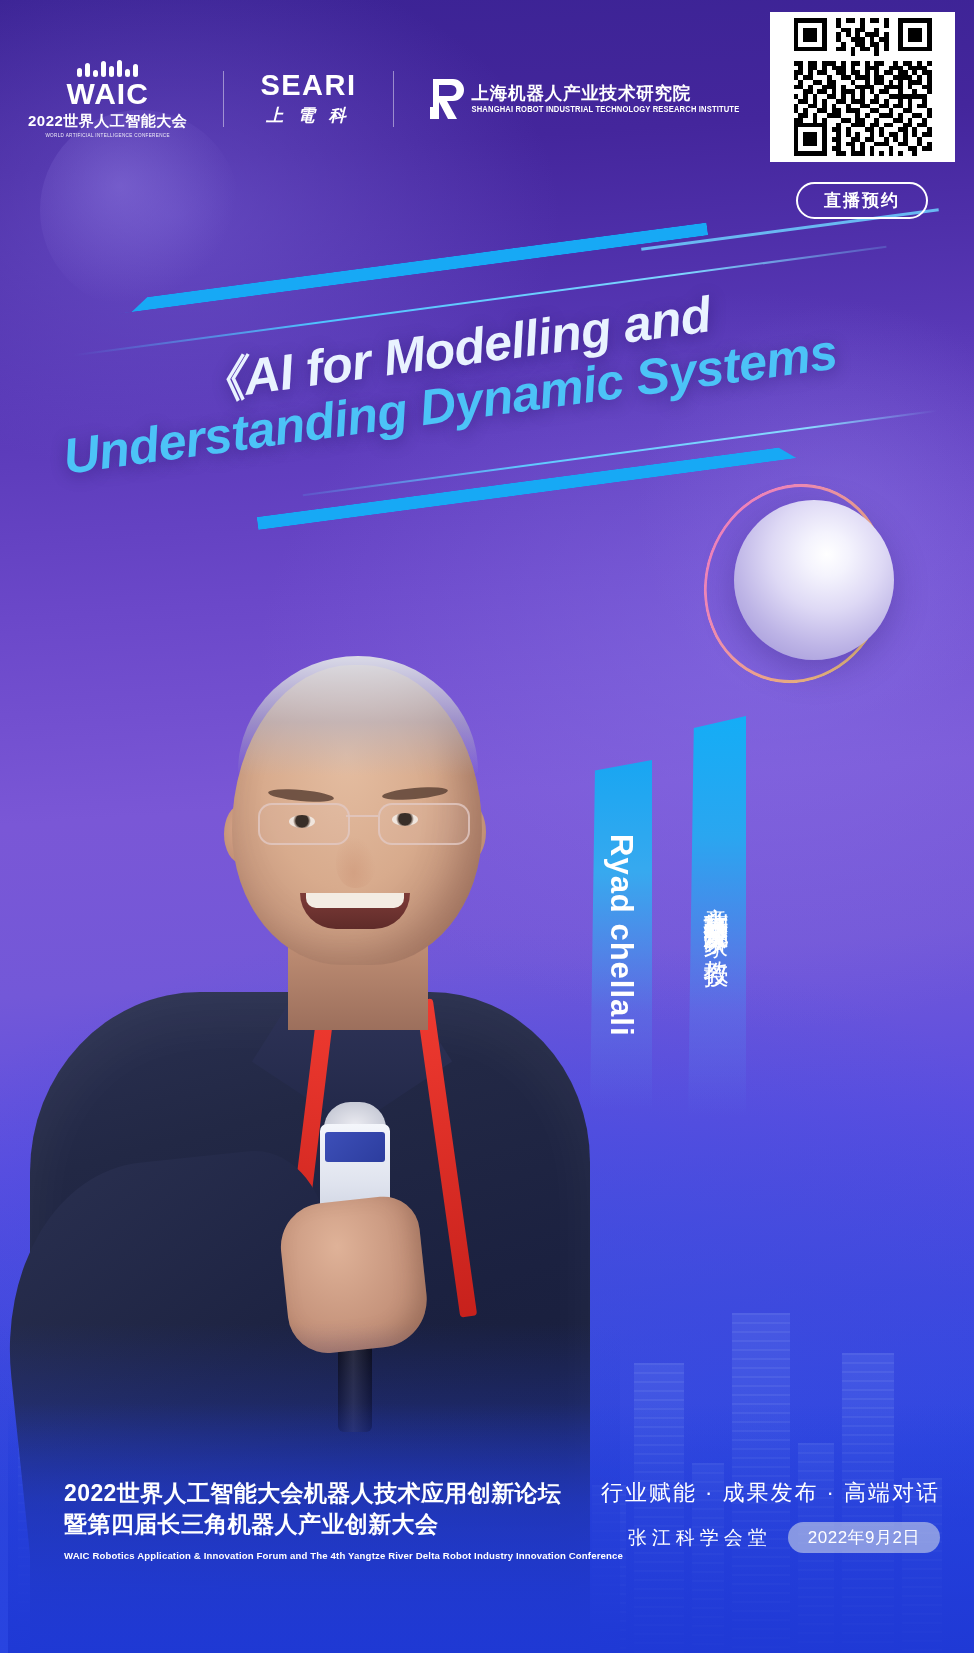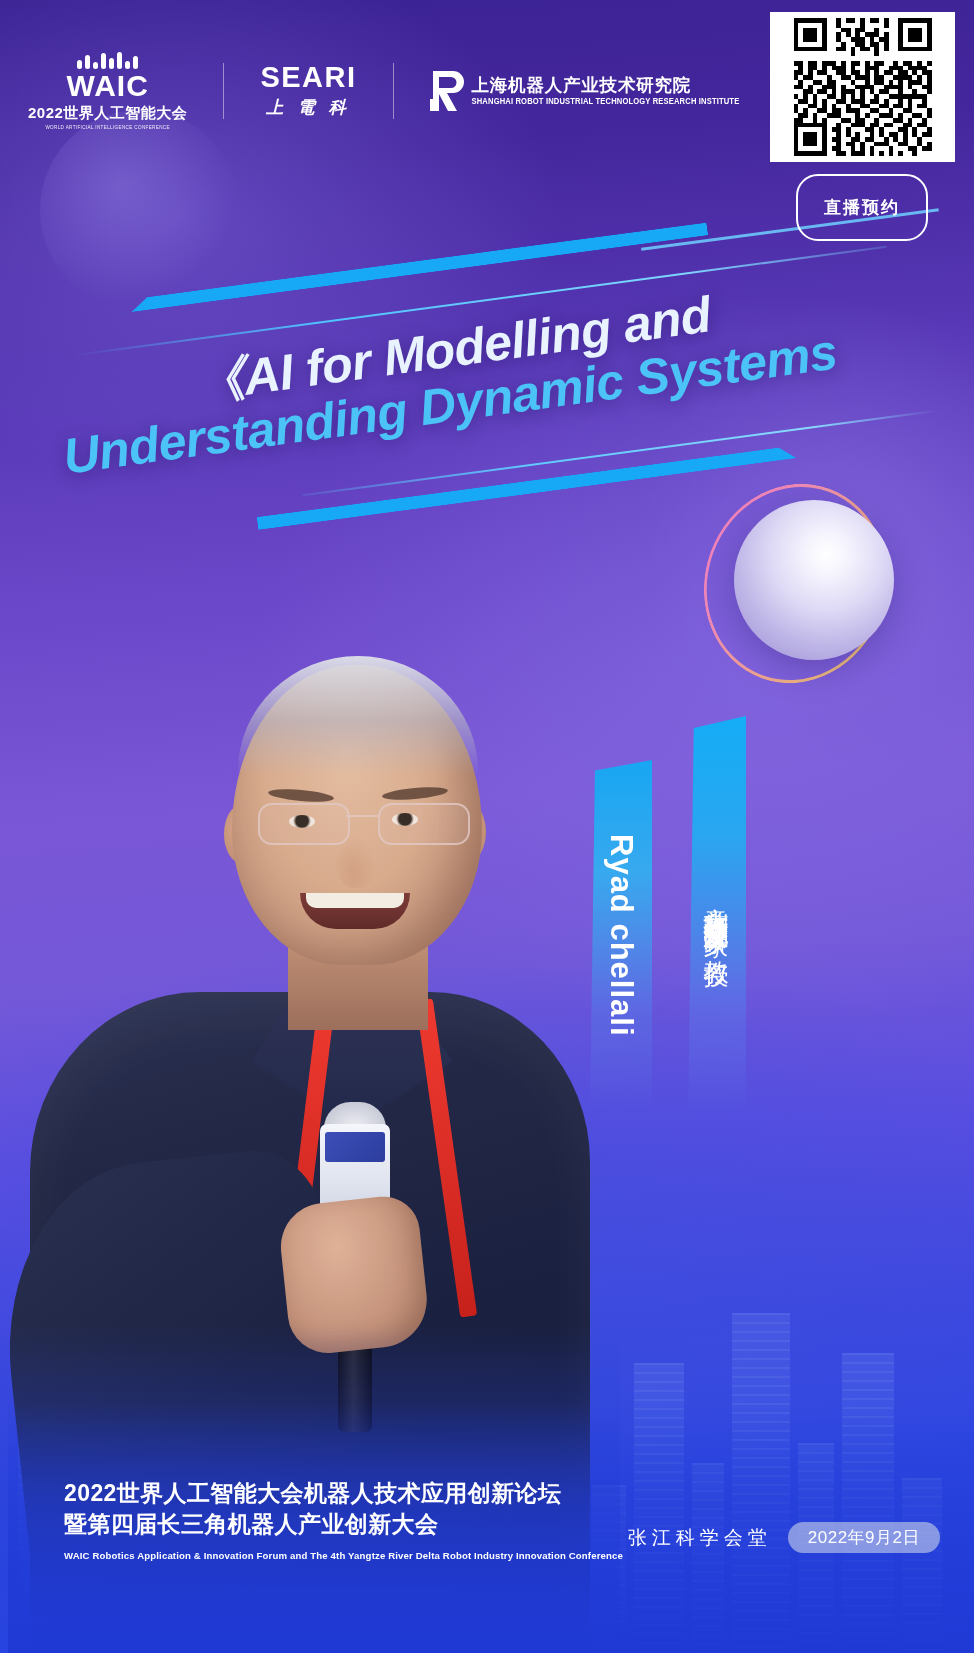--- a/index.html
+++ b/index.html
@@ -47,21 +47,21 @@
     transform:rotate(-7.6deg);}
   .bar-top2{left:640px;top:228px;width:300px;height:3px;background:#6fd0ff;transform:rotate(-7.6deg);opacity:.85;}
   .bar-bot{left:255px;top:480px;width:560px;height:13px;background:#17a9f5;
     transform:rotate(-7.6deg);clip-path:polygon(0 0,94% 0,97% 100%,100% 100%,100% 100%,0 100%);
     box-shadow:0 0 18px rgba(24,170,250,.55);}
   .line-bot{left:300px;top:452px;width:640px;height:2px;
     background:linear-gradient(90deg,rgba(80,200,255,.15),#5fc9ff 35%,#8ad9ff 80%,rgba(120,215,255,0));
     transform:rotate(-7.6deg);}
 
   
-  .logobar{position:absolute;left:28px;top:52px;display:flex;align-items:center;gap:18px;}
+  .logobar{position:absolute;left:28px;top:60px;display:flex;align-items:center;gap:18px;}
   .logo-unit{display:flex;align-items:center;}
   .vdiv{width:1px;height:56px;background:rgba(255,255,255,.45);margin:0 18px;}
 
   .waic{display:flex;flex-direction:column;align-items:center;color:#fff;}
   .waic-bars{display:flex;align-items:flex-end;gap:3px;height:17px;margin-bottom:3px;}
   .waic-bars i{display:block;width:5px;background:#fff;border-radius:2.5px;}
   .waic-word{font-size:30px;font-weight:700;letter-spacing:1px;line-height:.95;
     font-family:"Liberation Sans",sans-serif;}
   .waic-cn{font-size:15px;letter-spacing:.5px;margin-top:3px;font-weight:700;}
   .waic-en{font-size:4.6px;letter-spacing:.35px;opacity:.9;margin-top:2px;transform:scale(1,1.1);}
@@ -80,21 +80,21 @@
   .saia{display:flex;flex-direction:column;align-items:center;color:#fff;}
   .saia-word{font-size:27px;font-weight:400;letter-spacing:1px;line-height:1;}
   .saia-cn{font-size:7.4px;letter-spacing:.4px;margin-top:4px;}
   .saia-en{font-size:5.6px;letter-spacing:.2px;margin-top:2px;opacity:.92;}
 
   
   .qr-block{position:absolute;right:16px;top:12px;width:192px;display:flex;flex-direction:column;align-items:center;}
   .qr-frame{width:185px;height:150px;background:#fff;padding:6px;box-sizing:border-box;display:flex;
     align-items:center;justify-content:center;}
   .qr-canvas{width:100%;height:100%;}
-  .qr-pill{margin-top:12px;border:2px solid #fff;border-radius:22px;padding:20px 26px;color:#fff;
+  .qr-pill{margin-top:20px;border:2px solid #fff;border-radius:22px;padding:5px 26px;color:#fff;
     font-size:17px;font-weight:700;letter-spacing:2px;}
 
   
   .title{position:absolute;left:36px;top:320px;width:900px;transform:rotate(-7.8deg);
     font-family:"Liberation Sans",sans-serif;font-weight:700;font-style:italic;line-height:1.0;}
   .title .l1{font-size:50px;color:#e9f3ff;letter-spacing:-.5px;text-shadow:0 3px 16px rgba(20,10,70,.35);
     margin-left:160px;}
   .title .l2{font-size:50px;color:#4cc3f7;letter-spacing:-.5px;margin-top:4px;margin-left:20px;
     text-shadow:0 3px 16px rgba(20,10,70,.35);}
 
@@ -508,20 +508,21 @@
     <span>意大利技术研究院资深科学家、教授</span>
   </div>
 
   <div class="footer">
     <div class="f-left">
       <div class="f-l1">2022世界人工智能大会机器人技术应用创新论坛</div>
       <div class="f-l2">暨第四届长三角机器人产业创新大会</div>
       <div class="f-en">WAIC Robotics Application &amp; Innovation Forum and The 4th Yangtze River Delta Robot Industry Innovation Conference</div>
     </div>
     <div class="f-right">
+      <div class="f-slogan">行业赋能 · 成果发布 · 高端对话</div>
       <div class="f-row">
         <div class="f-venue">张江科学会堂</div>
         <div class="f-date">2022年9月2日</div>
       </div>
     </div>
   </div>
 
 </div>
 
 </body></html>

